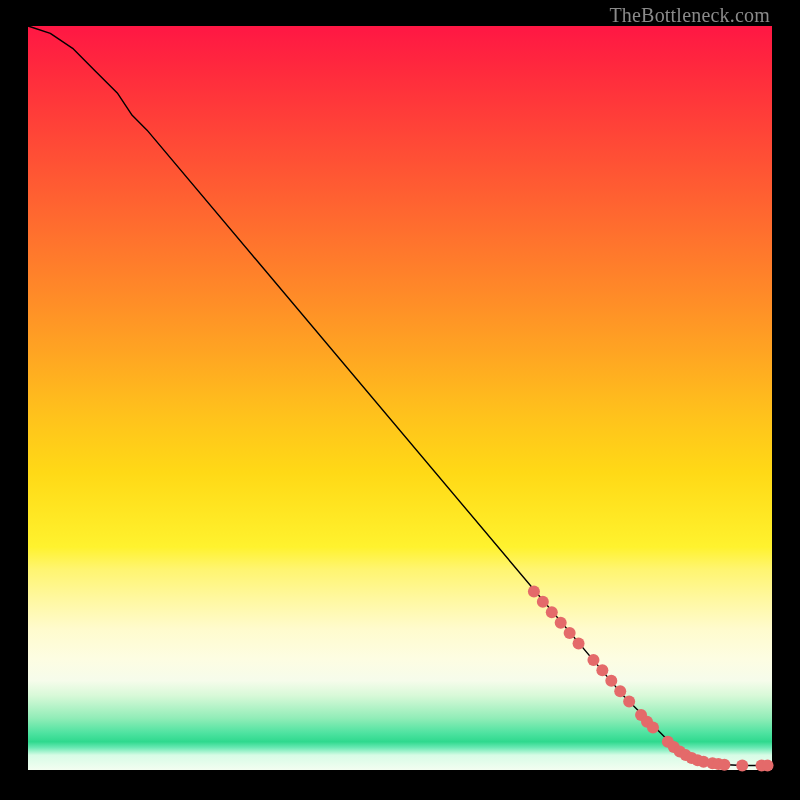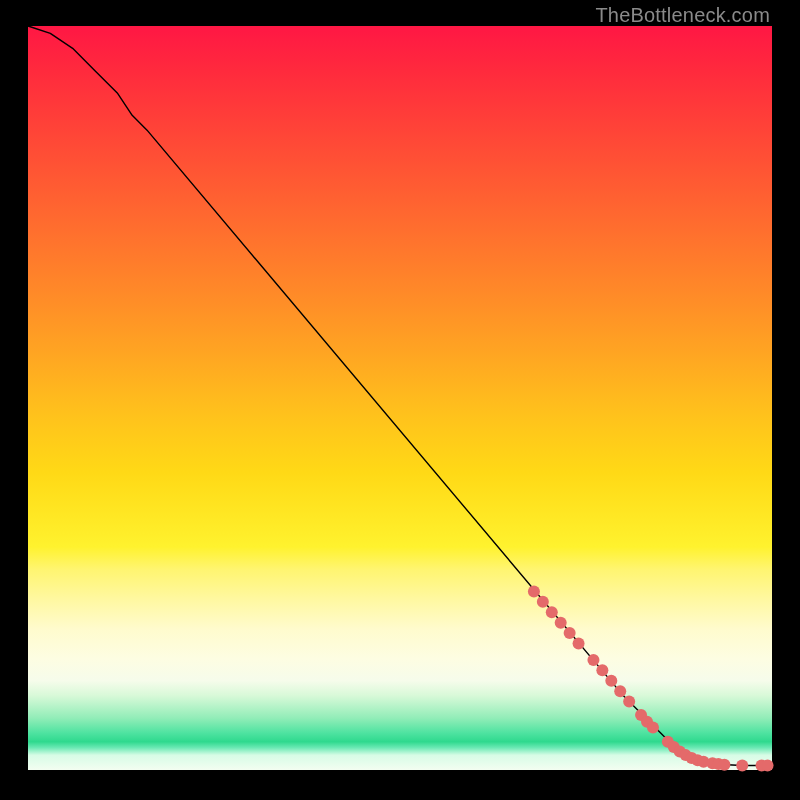--- a/index.html
+++ b/index.html
@@ -9,20 +9,21 @@
     height: 800px;
     background: #000;
     font-family: Arial, Helvetica, sans-serif;
     overflow: hidden;
   }
   .stage {
     position: relative;
     width: 800px;
     height: 800px;
     background: #000;
+    font-family: Liberation Serif, serif;
   }
   .plot {
     position: absolute;
     left: 28px;
     top: 26px;
     width: 744px;
     height: 744px;
     
     background:
       linear-gradient(

